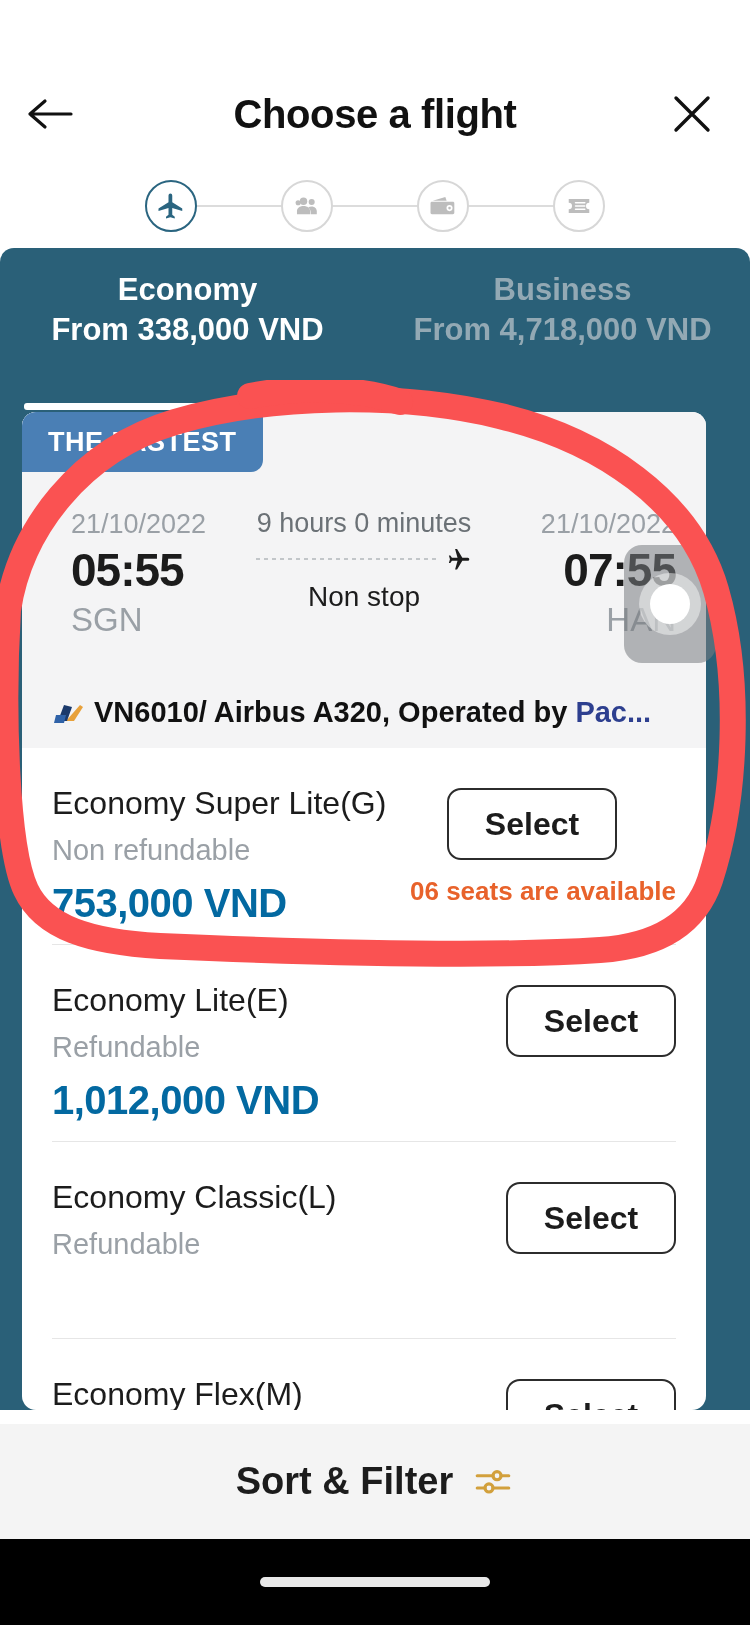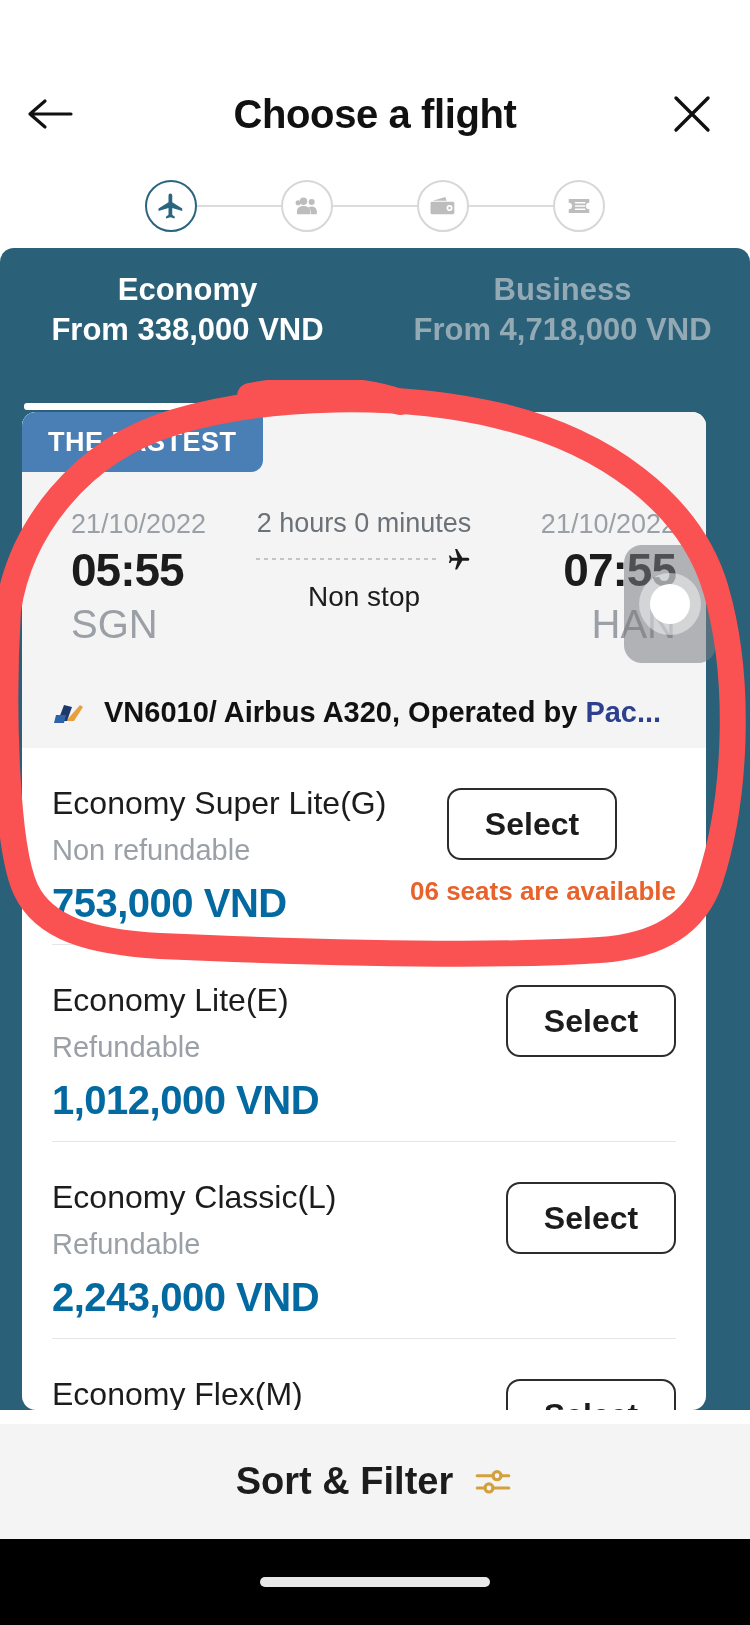--- a/index.html
+++ b/index.html
@@ -90,33 +90,33 @@
   .route {
     position:absolute; top:96px; left:0; width:684px; height:160px;
     display:flex; align-items:flex-start; justify-content:space-between;
     padding:0 30px;
   }
   .route-col { display:flex; flex-direction:column;margin-left:19px; }
   .route-col.left { align-items:flex-start; }
   .route-col.right { align-items:flex-end; }
   .route-date { font-size:27px; color:#9aa0a6; line-height:1.25; }
   .route-time { font-size:46px; font-weight:bold; color:#1c1c1c; line-height:1.25; letter-spacing:-1px; }
-  .route-code { font-size:40px; color:#9aa0a6; line-height:1.25; }
+  .route-code { font-size:33px; color:#9aa0a6; line-height:1.25; }
   .route-mid { display:flex; flex-direction:column; align-items:center; width:250px; }
   .mid-duration { font-size:27px; color:#6b7176; }
   .mid-line-wrap { display:flex; align-items:center; width:216px; margin:6px 0 4px; }
   .mid-dots { flex:1 1 auto; height:2px;
      background-image: linear-gradient(to right, #c2c6c9 0 4px, transparent 4px 8px);
      background-size:8px 2px; background-repeat:repeat-x; }
   .mid-plane { margin-left:4px; display:flex; align-items:center; }
   .mid-stop { font-size:28px; color:#1c1c1c; margin-top:4px; }
 
   .airline-row {
     position:absolute; top:276px; left:30px; width:624px; height:48px;
-    display:flex; align-items:center; gap:16px;
+    display:flex; align-items:center; gap:6px;
   }
   .airline-text {
     font-size:29px; font-weight:bold; color:#111; white-space:nowrap;
   }
   .airline-text .op { color:#2d3f8f; }
 
   
   .fares { position:absolute; top:336px; left:0; width:684px; }
   .fare-row {
     position:relative; height:196px; padding:34px 30px 0 30px;
@@ -253,21 +253,21 @@
       <div class="badge">THE FASTEST</div>
 
       <div class="route">
         <div class="route-col left">
           <div class="route-date">21/10/2022</div>
           <div class="route-time">05:55</div>
           <div class="route-code">SGN</div>
         </div>
 
         <div class="route-mid">
-          <div class="mid-duration">2 hours 0 minutes</div>
+          <div class="mid-duration">9 hours 0 minutes</div>
           <div class="mid-line-wrap">
             <div class="mid-dots"></div>
             <div class="mid-plane">
               <svg width="28" height="28" viewBox="0 0 24 24">
                 <path fill="#1c1c1c" d="M21 14.5v-1.7l-7.5-4.5V3.6a1.3 1.3 0 0 0-2.6 0v4.7L3.4 12.8v1.7l7.5-2.1v4.8l-1.9 1.4v1.2l3.2-.9 3.2.9v-1.2l-1.9-1.4v-4.8z" transform="rotate(90 12 12)"></path>
               </svg>
             </div>
           </div>
           <div class="mid-stop">Non stop</div>
         </div>
@@ -315,21 +315,20 @@
         <div class="fare-right">
           <div class="select-btn">Select</div>
         </div>
       </div>
       <div class="fare-div"></div>
 
       <div class="fare-row">
         <div class="fare-left">
           <div class="fare-name">Economy Classic(L)</div>
           <div class="fare-refund">Refundable</div>
-          <div class="fare-price">2,243,000 VND</div>
         </div>
         <div class="fare-right">
           <div class="select-btn">Select</div>
         </div>
       </div>
       <div class="fare-div"></div>
 
       <div class="fare-row">
         <div class="fare-left">
           <div class="fare-name">Economy Flex(M)</div>

